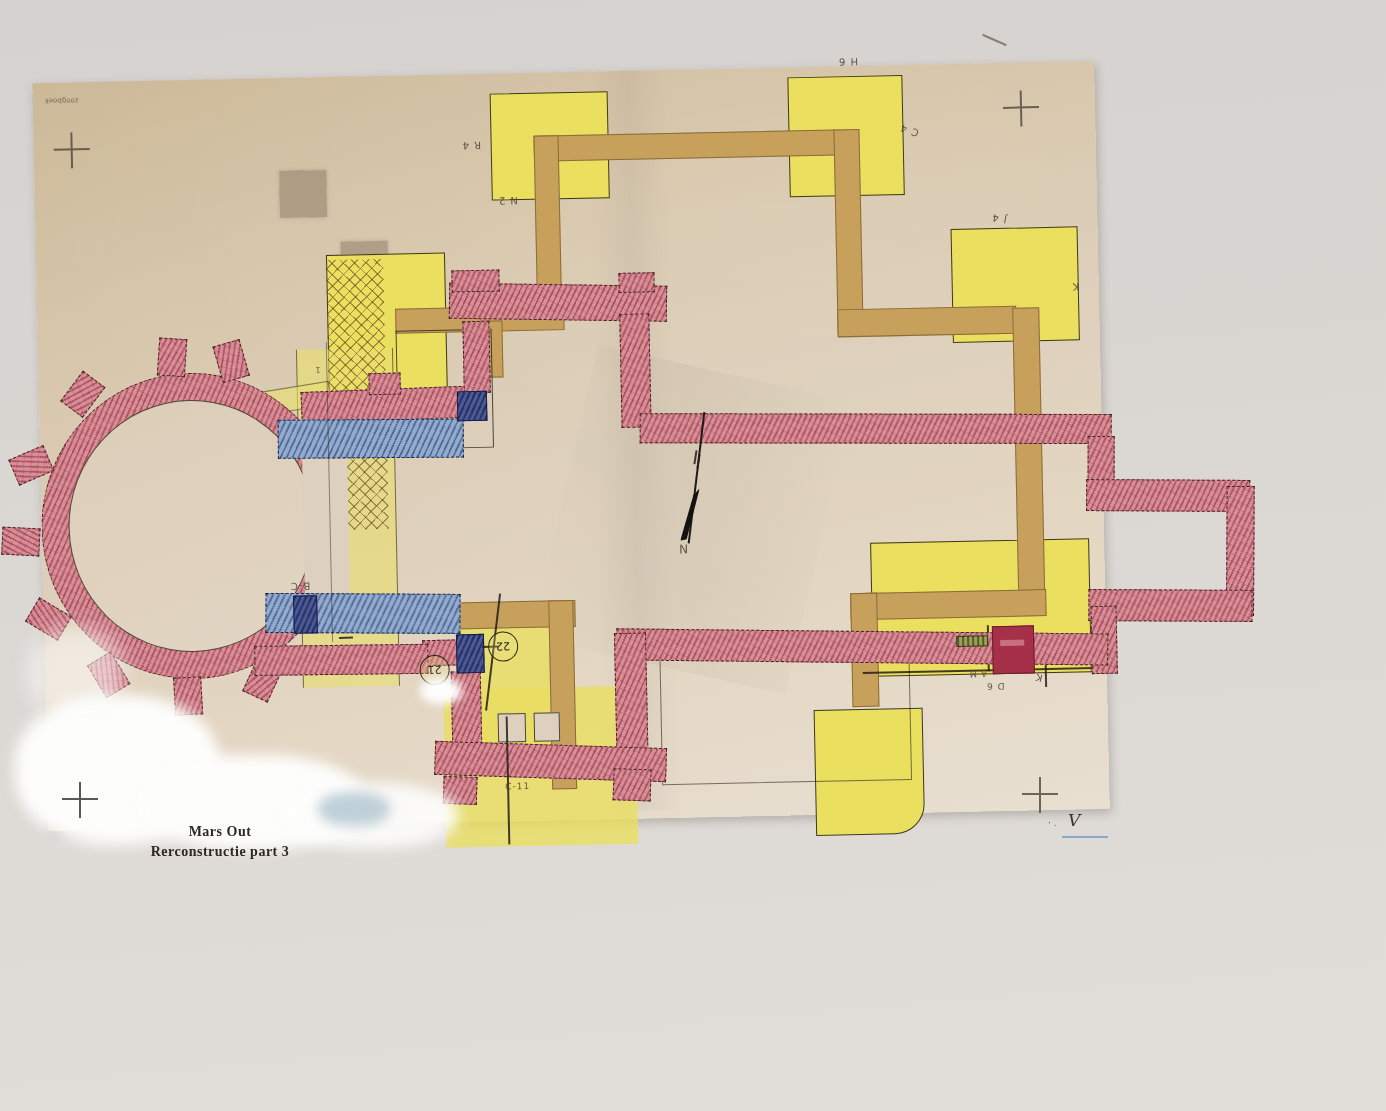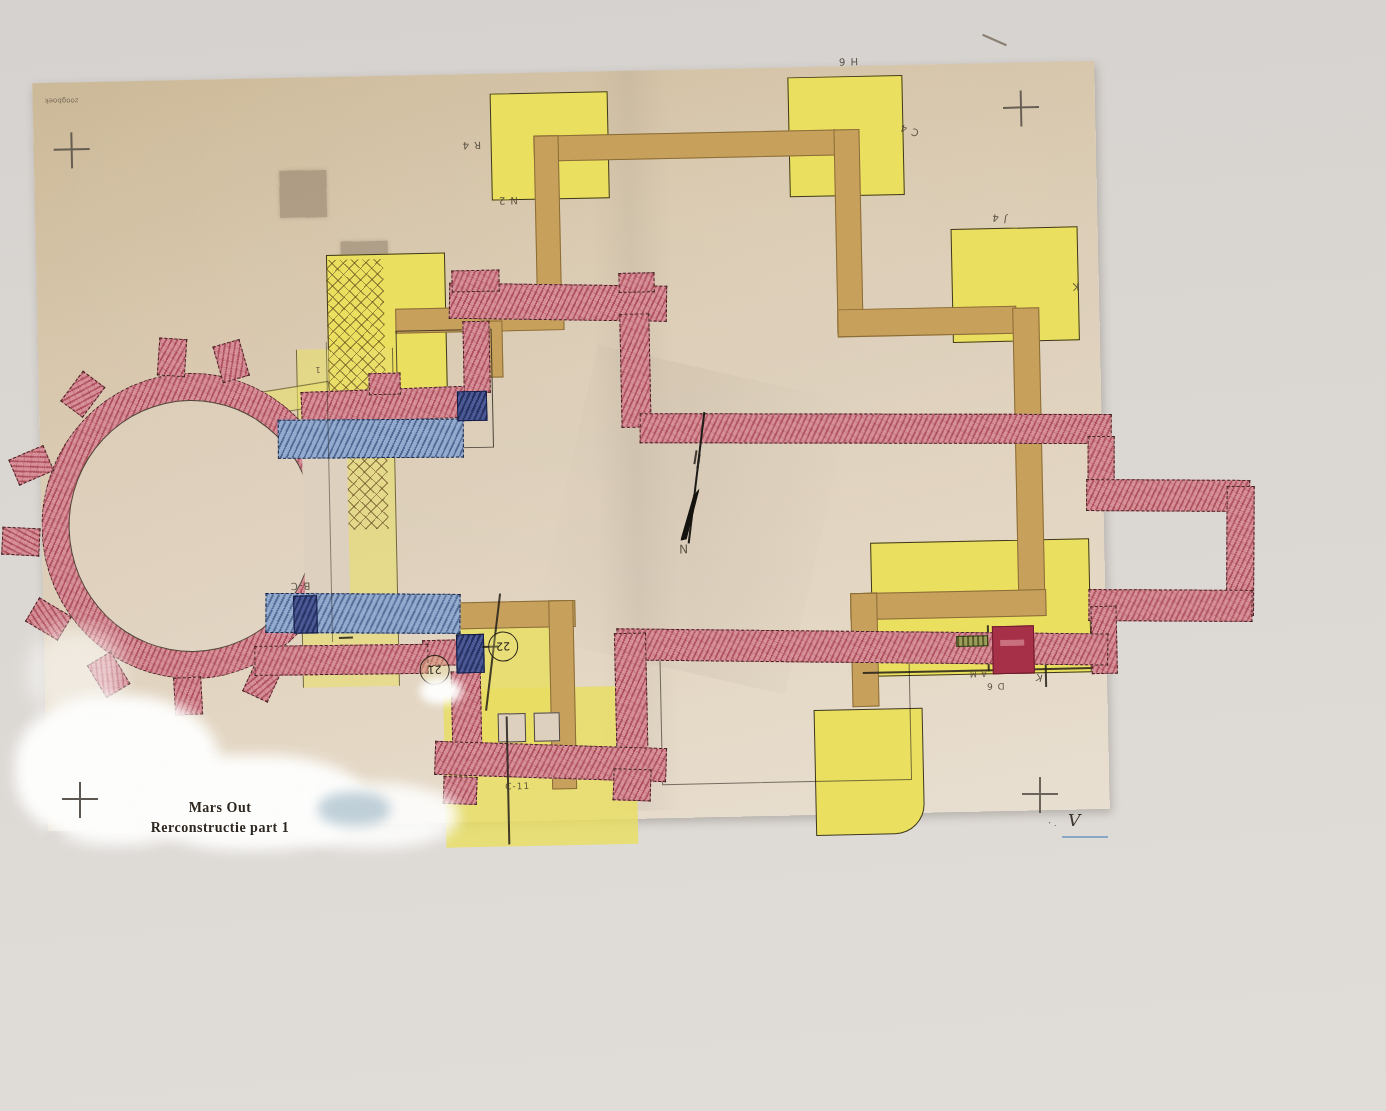--- a/index.html
+++ b/index.html
@@ -225,18 +225,18 @@
     </div>
   <div class="cross" style="left:1022px;top:777px;">
       <div class="h"></div>
       <div class="v"></div>
     </div>
 
   <div class="abs" style="left:1068px;top:810px;font:italic 17px 'DejaVu Serif',serif;color:#3c362e;"><span>V</span></div>
   <div class="abs" style="left:1048px;top:818px;font-size:9px;color:#5a544c;">· .</div>
   <div class="abs" style="left:1062px;top:836px;width:46px;height:2px;background:rgba(90,140,190,.65);"></div>
 
-  <div class="caption" style="left:110px;top:798px;width:220px;">
+  <div class="caption" style="left:110px;top:822px;width:220px;">
     <div>Mars Out</div>
-    <div>Rerconstructie part 1</div>
+    <div>Rerconstructie part 3</div>
   </div>
 
 </div>
 
 </body></html>

